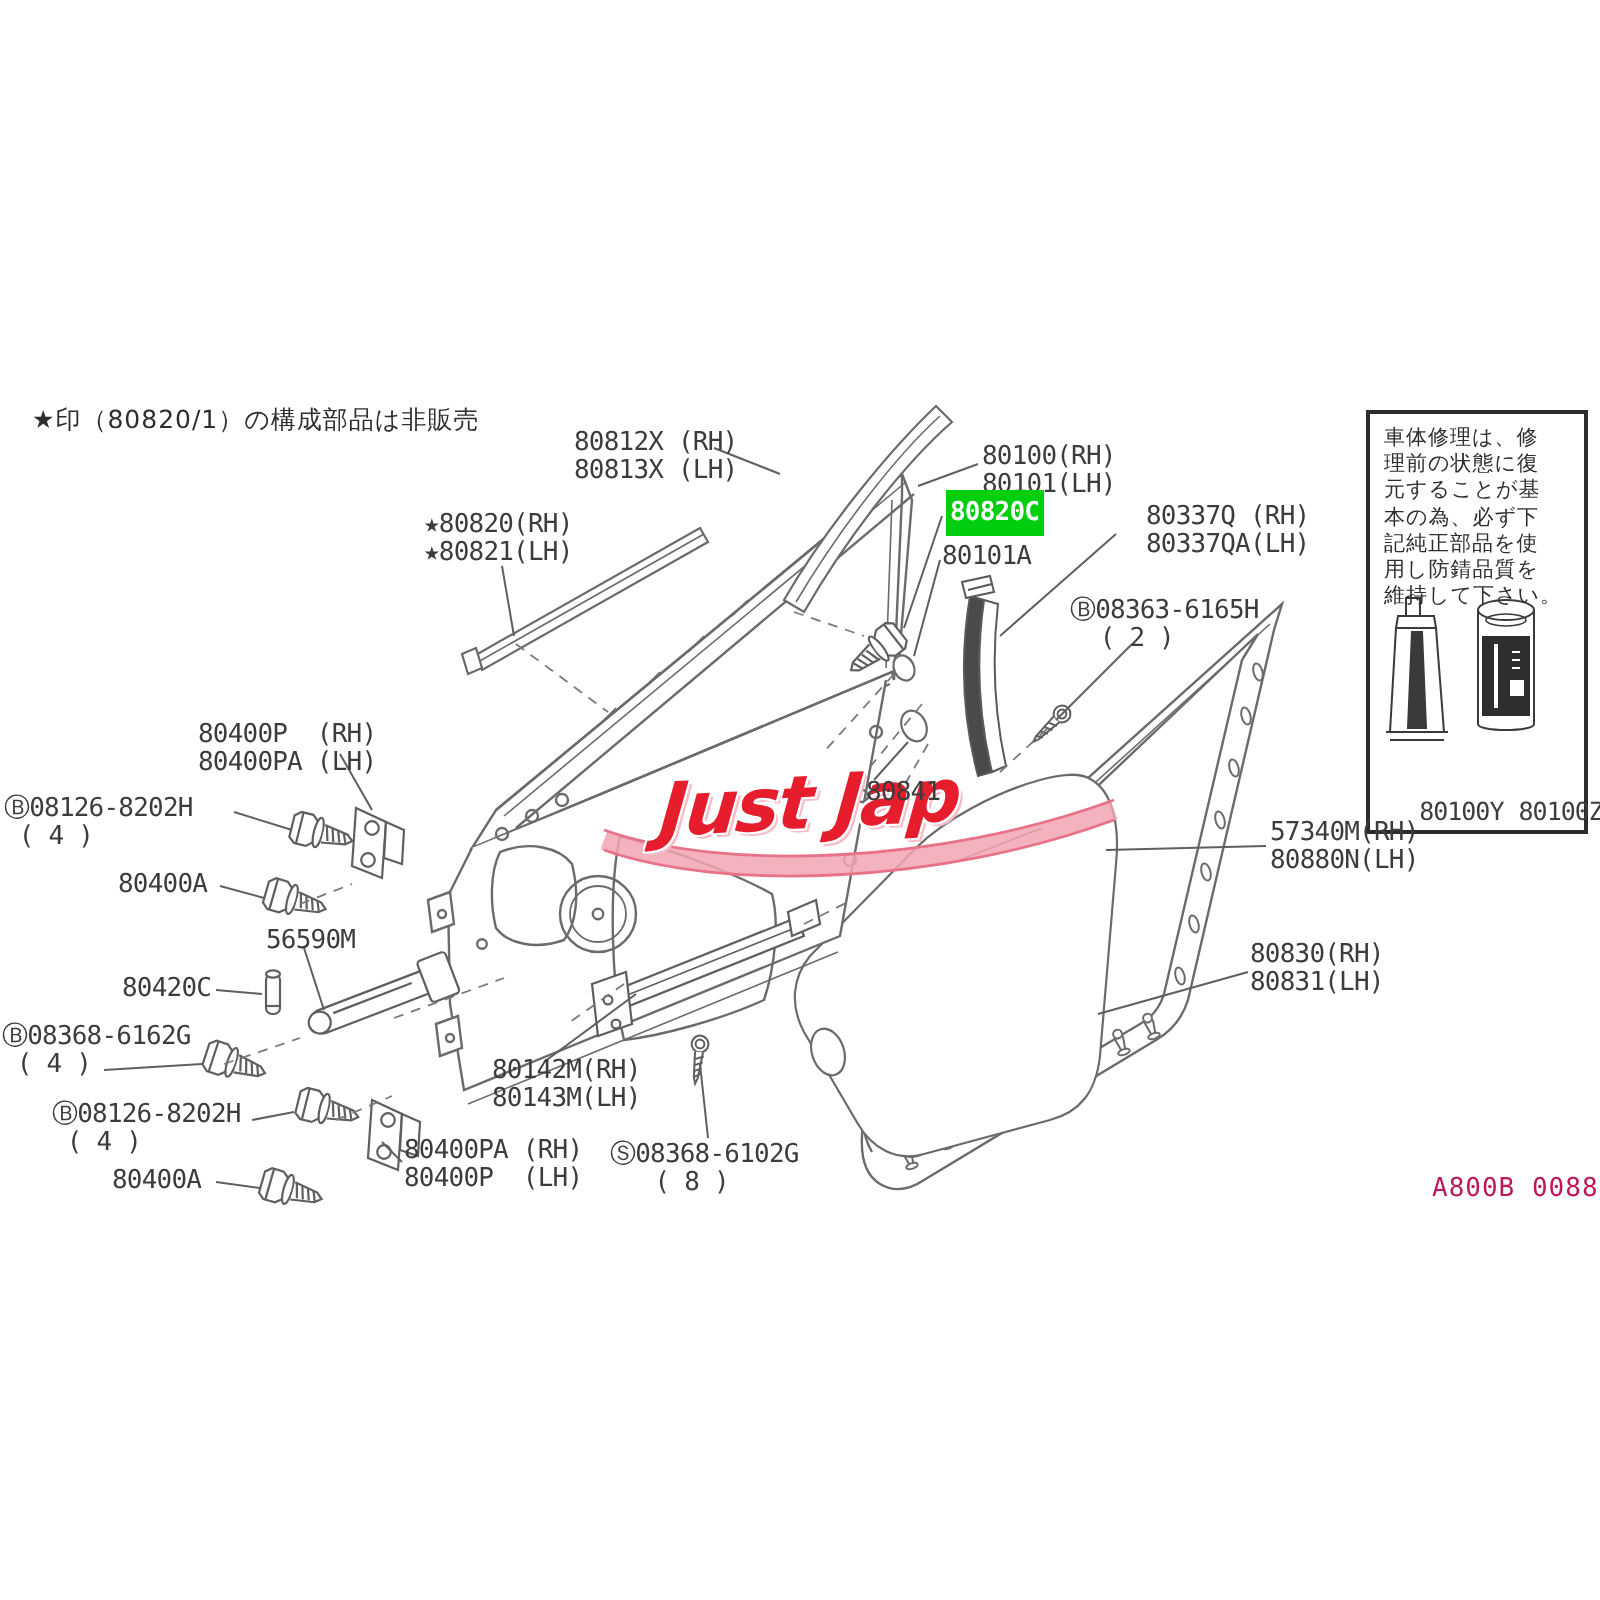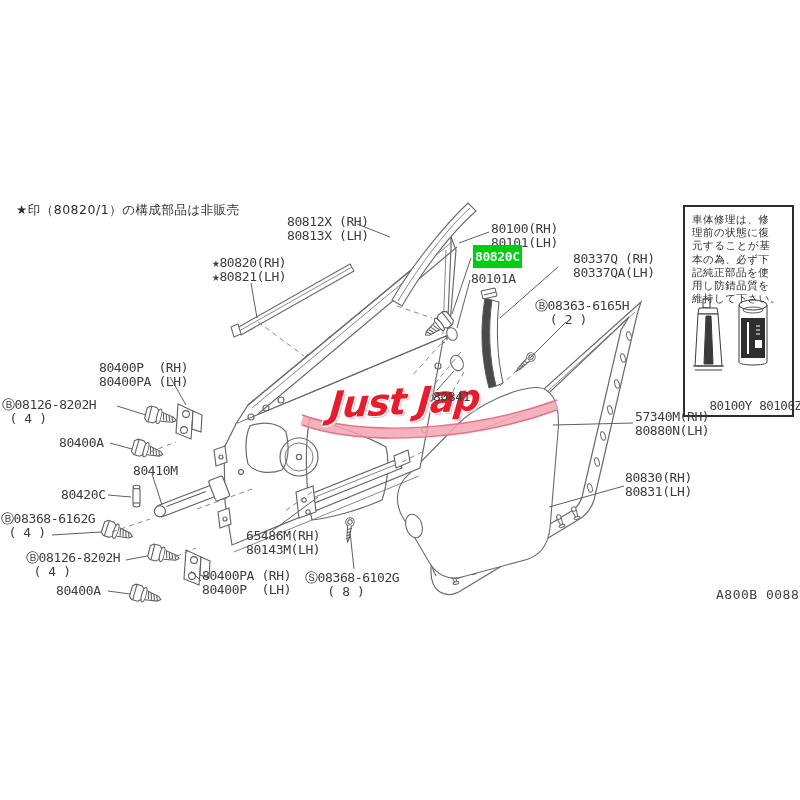--- a/index.html
+++ b/index.html
@@ -14,21 +14,21 @@
   .watermark{position:absolute;left:330px;top:380px;z-index:2;font-family:"DejaVu Sans",sans-serif;
         font-style:italic;font-weight:900;font-size:37px;letter-spacing:-1px;color:#e51d2c;
         transform:rotate(-3deg) skewX(-8deg);
         text-shadow:-1px -1px 0 #fff,1px -1px 0 #fff,-1px 1px 0 #fff,1px 1px 0 #fff,2px 2px 0 #f7bcc6;}
   .infobox{position:absolute;left:683px;top:205px;width:111px;height:212px;z-index:3;
         border:2px solid #2c2c2c;background:transparent;box-sizing:border-box;}
   .infobox .jp{font-family:"DejaVu Sans",sans-serif;font-size:10.5px;line-height:13.2px;
         color:#2e2e2e;margin:6px 0 0 7px;letter-spacing:.5px;white-space:pre;}
   .infobox .prod-labels{position:absolute;left:0;bottom:2px;width:100%;display:flex;
         justify-content:space-evenly;font-size:12.5px;color:#3c3c3c;letter-spacing:-0.5px;padding-left:17px;}
-  .footer-code{position:absolute;left:716px;top:587px;z-index:3;font-size:13px;color:#404040;
+  .footer-code{position:absolute;left:716px;top:587px;z-index:3;font-size:13px;color:#be185d;
         letter-spacing:.5px;}
 </style>
 </head>
 <body>
 
 <div id="stage">
 
 <svg id="art" width="800" height="800" viewBox="0 0 800 800">
   <defs>
     <g id="bolt" stroke="#5f5f5f" stroke-width="1.1" fill="#fff">
@@ -265,26 +265,26 @@
       <div class="part-label" style="left: 212px; top: 256px;"><div><span class="ln">★80820(RH)</span></div><div><span class="ln">★80821(LH)</span></div></div>
       <div class="part-label hl" style="left: 473px; top: 250px;"><div><span class="ln">80820C</span></div></div>
       <div class="part-label" style="left: 560px; top: 252px; margin-left: 13px;"><div><span class="ln">80337Q (RH)</span></div><div><span class="ln">80337QA(LH)</span></div></div>
       <div class="part-label" style="left: 471px; top: 272px;"><div><span class="ln">80101A</span></div></div>
       <div class="part-label" style="left: 507px; top: 299px; margin-left: 28px;"><div><span class="ln">Ⓑ08363-6165H</span></div><div><span class="ln">  ( 2 )</span></div></div>
       <div class="part-label" style="left: 75px; top: 361px; margin-left: 24px;"><div><span class="ln">80400P  (RH)</span></div><div><span class="ln">80400PA (LH)</span></div></div>
       <div class="part-label" style="left: 2px; top: 398px;"><div><span class="ln">Ⓑ08126-8202H</span></div><div><span class="ln"> ( 4 )</span></div></div>
       <div class="part-label" style="left: 59px; top: 436px;"><div><span class="ln">80400A</span></div></div>
       <div class="part-label" style="left: 433px; top: 390px;"><div><span class="ln">80841</span></div></div>
       <div class="part-label" style="left: 635px; top: 410px;"><div><span class="ln">57340M(RH)</span></div><div><span class="ln">80880N(LH)</span></div></div>
-      <div class="part-label" style="left: 133px; top: 464px;"><div><span class="ln">80410M</span></div></div>
+      <div class="part-label" style="left: 133px; top: 464px;"><div><span class="ln">56590M</span></div></div>
       <div class="part-label" style="left: 61px; top: 488px;"><div><span class="ln">80420C</span></div></div>
       <div class="part-label" style="left: 1px; top: 512px;"><div><span class="ln">Ⓑ08368-6162G</span></div><div><span class="ln"> ( 4 )</span></div></div>
       <div class="part-label" style="left: 625px; top: 471px;"><div><span class="ln">80830(RH)</span></div><div><span class="ln">80831(LH)</span></div></div>
       <div class="part-label" style="left: 26px; top: 551px;"><div><span class="ln">Ⓑ08126-8202H</span></div><div><span class="ln"> ( 4 )</span></div></div>
-      <div class="part-label" style="left: 246px; top: 529px;"><div><span class="ln">65486M(RH)</span></div><div><span class="ln">80143M(LH)</span></div></div>
+      <div class="part-label" style="left: 246px; top: 529px;"><div><span class="ln">80142M(RH)</span></div><div><span class="ln">80143M(LH)</span></div></div>
       <div class="part-label" style="left: 202px; top: 569px;"><div><span class="ln">80400PA (RH)</span></div><div><span class="ln">80400P  (LH)</span></div></div>
       <div class="part-label" style="left: 305px; top: 571px;"><div><span class="ln">Ⓢ08368-6102G</span></div><div><span class="ln">   ( 8 )</span></div></div>
       <div class="part-label" style="left: 56px; top: 584px;"><div><span class="ln">80400A</span></div></div>
     </div>
 
 <div class="infobox">
   <div class="jp" id="jp-lines">車体修理は、修
 理前の状態に復
 元することが基
 本の為、必ず下

